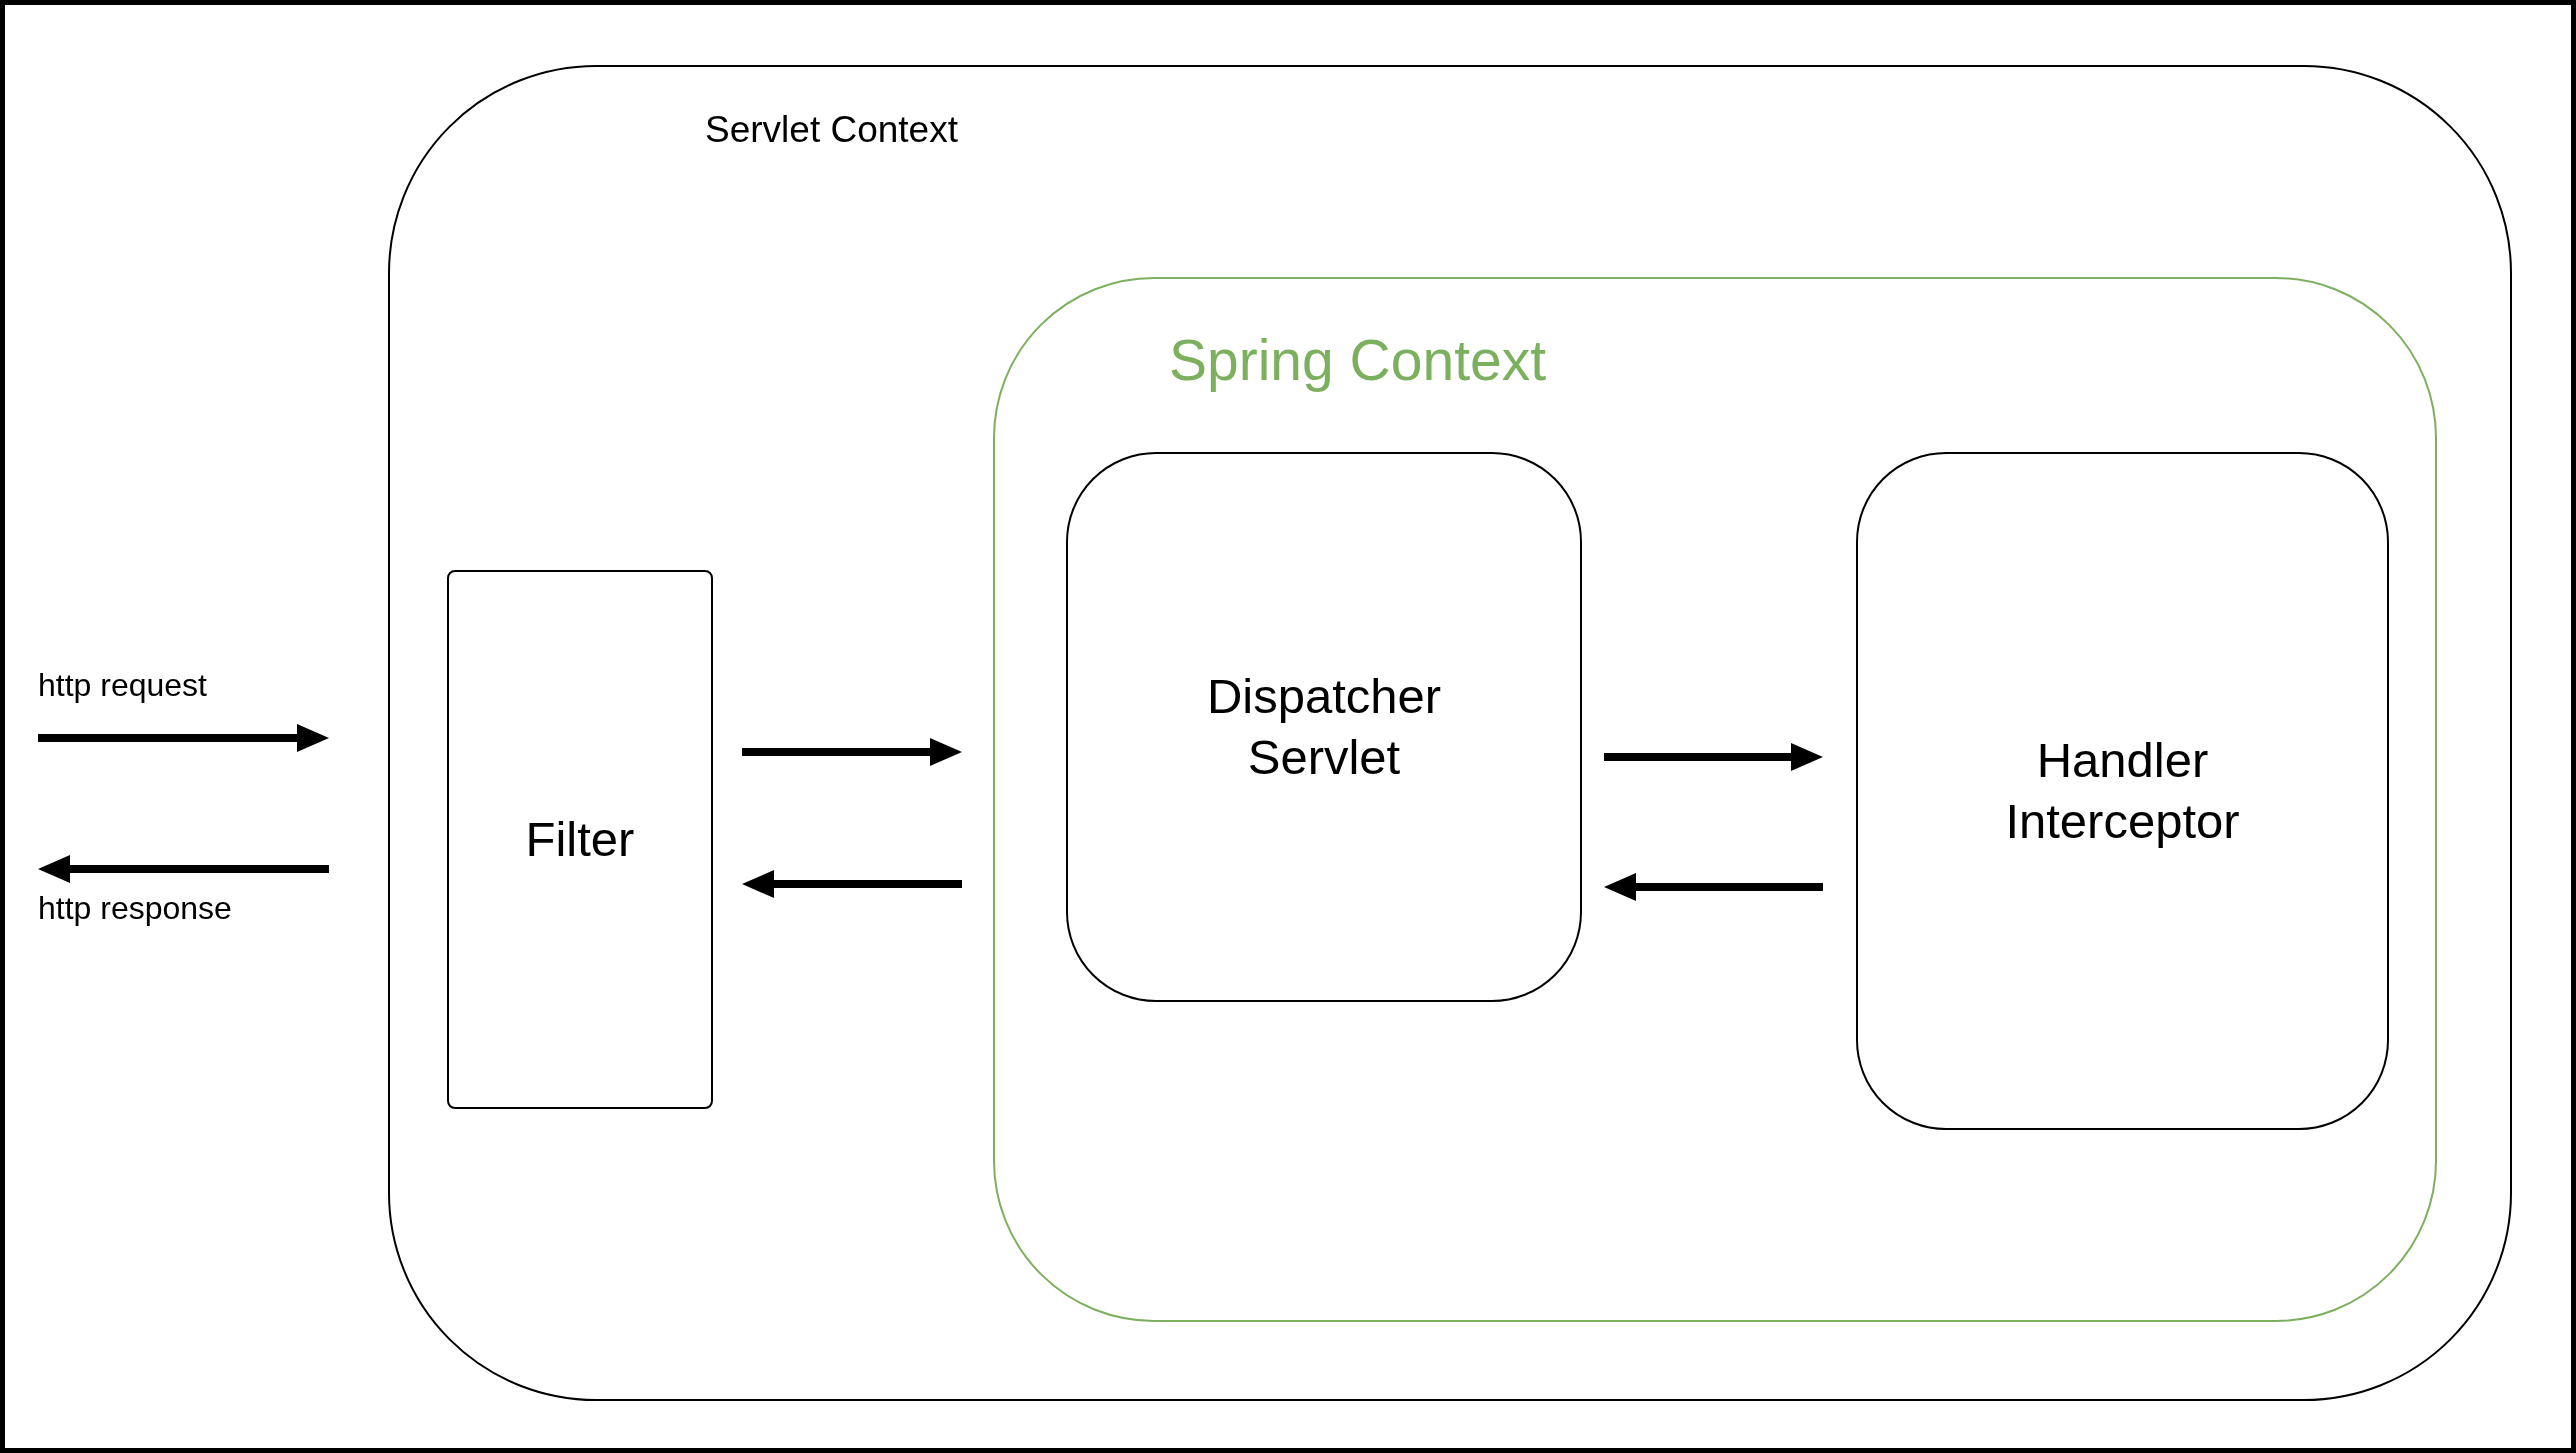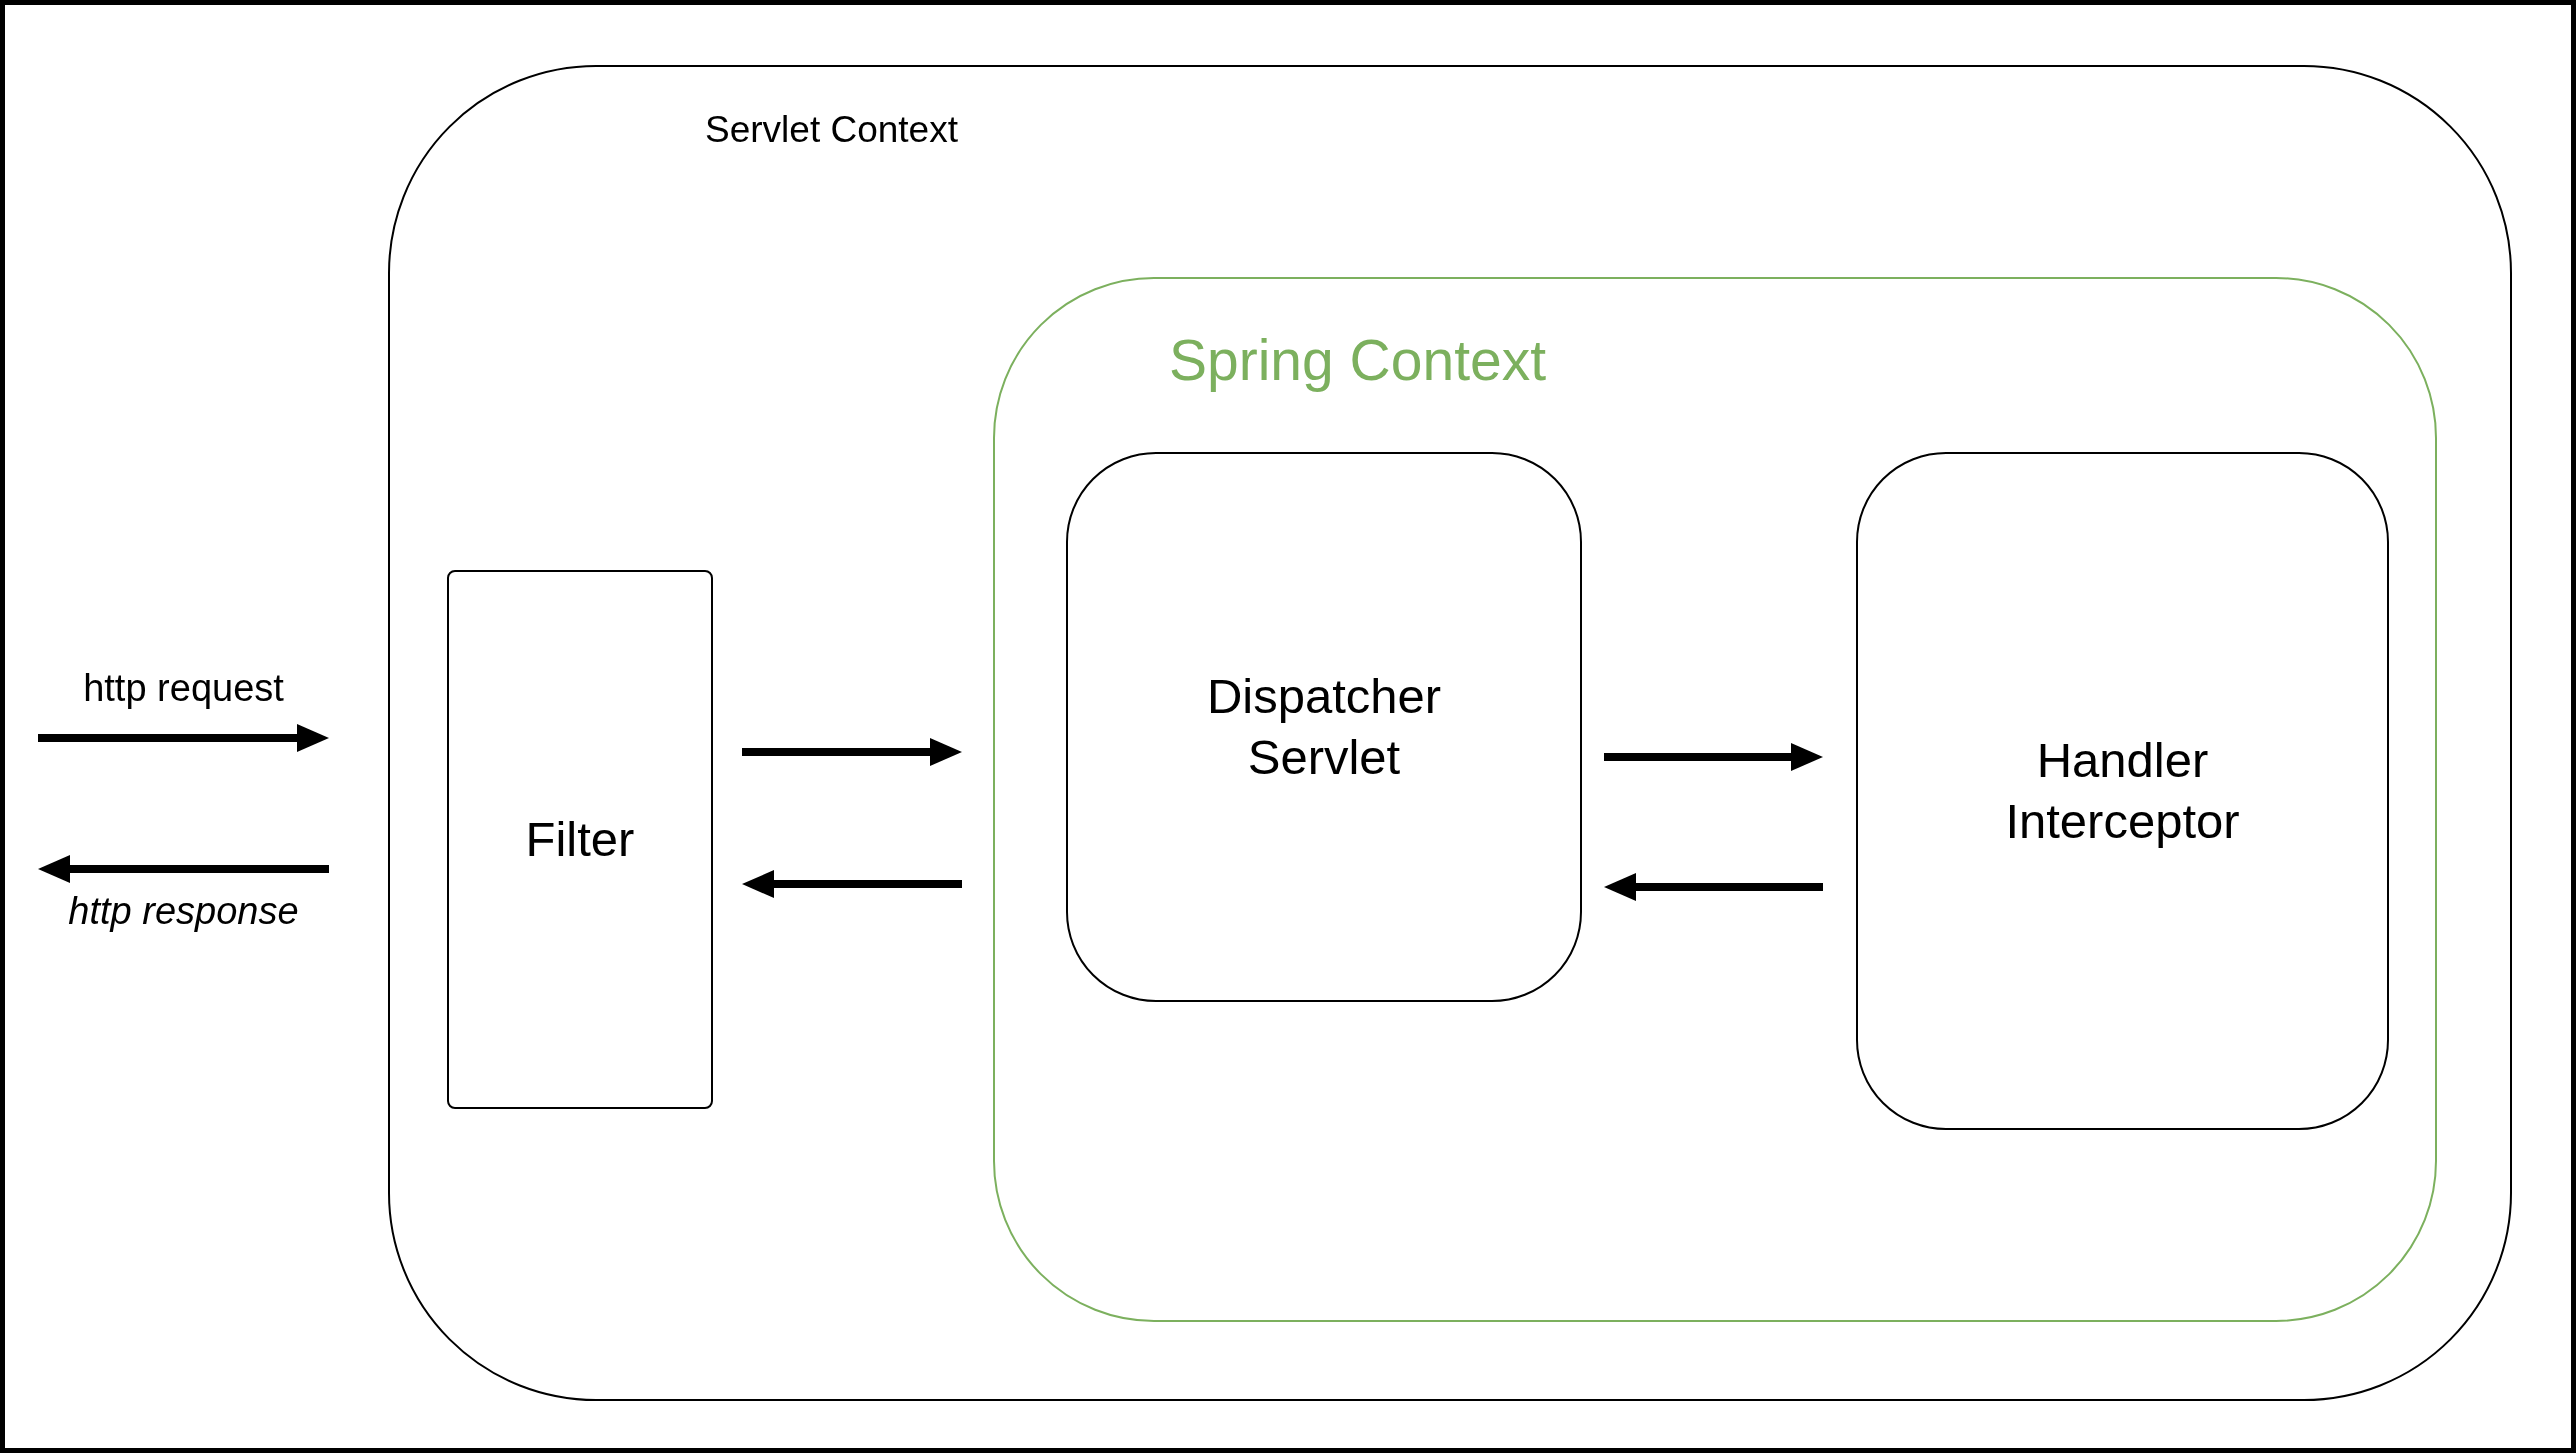--- a/index.html
+++ b/index.html
@@ -74,27 +74,26 @@
   }
   .node-label {
     font-size: 49px;
     line-height: 61px;
     color: var(--color-black);
     white-space: pre-line;
   }
   .flow-label {
     position: absolute;
     left: 33px; width: 291px;
-    text-align: center;
-    font-size: 38px;
+    font-size: 32px;
     color: var(--color-black);
     white-space: nowrap;
   }
   .http-request-label  { top: 662px; }
-  .http-response-label { top: 885px; font-style: italic; }
+  .http-response-label { top: 885px; }
 
   .arrow { position: absolute; height: 28px; }
   .arrow .shaft {
     position: absolute; top: 10.4px; height: 7.6px;
     background: var(--color-black);
   }
   .arrow.dir-right .shaft { left: 0; right: 26.5px; }
   .arrow.dir-left  .shaft { left: 26.5px; right: 0; }
   .arrow .head {
     position: absolute; top: 0;

